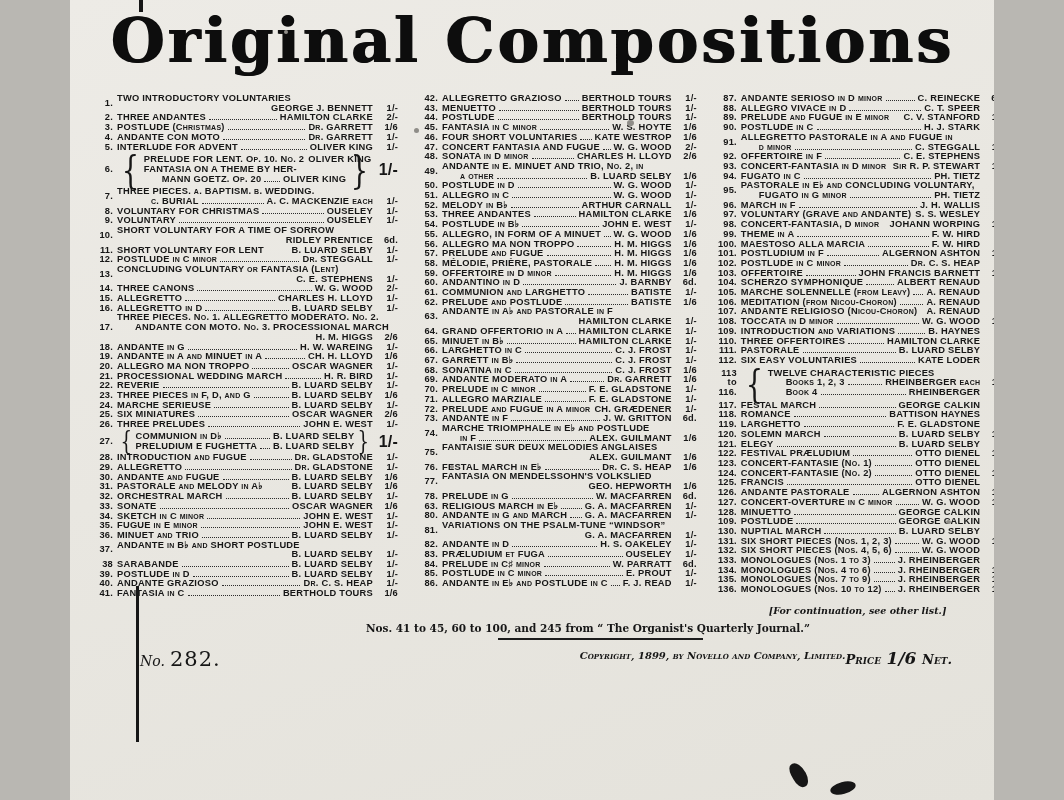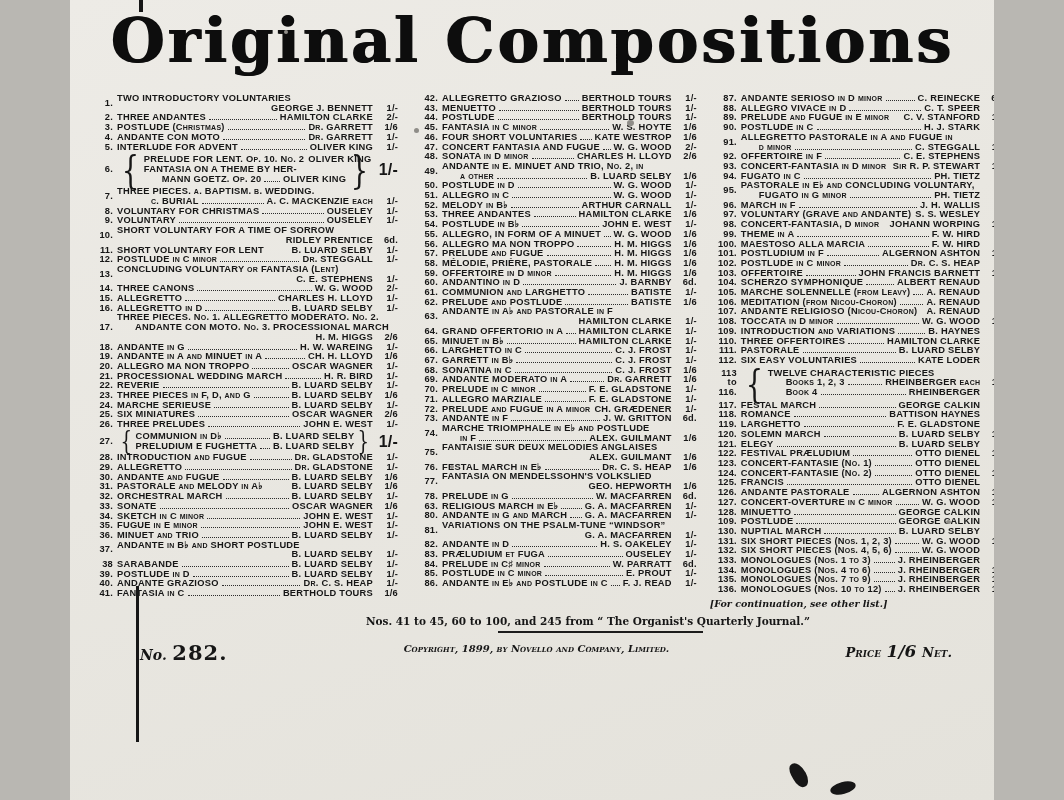--- a/index.html
+++ b/index.html
@@ -30,32 +30,32 @@
   .leader{flex:1;min-width:5px;border-bottom:1.4px dotted #2c2c2c;margin:0 3px 2px 3px;}
   .spacer{flex:1;min-width:4px;}
   .p{flex:none;width:25px;text-align:right;font-weight:bold;letter-spacing:.2px;}
   .gp{align-self:center;}
   .ind1{padding-left:18px;}
   .ind2{padding-left:34px;}
   .brace{flex:none;font-family:"DejaVu Serif",serif;font-weight:normal;line-height:.9;
          transform:scaleX(.7);margin:0 1px;}
   
   .continuation{font-family:"DejaVu Serif",serif;font-style:italic;font-weight:bold;
-                font-size:9.5px;text-align:left;margin-top:3px;}
+                font-size:9.5px;text-align:center;margin-top:10px;}
   .journal-note{font-family:"DejaVu Serif",serif;font-size:10.5px;font-weight:bold;
                 text-align:center;margin-top:6px;transform:translateX(56px);}
   .mid-rule{width:205px;height:2px;background:#1c1c1c;margin:4px auto 0 auto;transform:translateX(68px);}
   .footer{display:flex;align-items:flex-start;padding:7px 42px 0 70px;}
-  .cat-no{flex:none;font-family:"DejaVu Serif",serif;font-weight:bold;white-space:nowrap;}
+  .cat-no{flex:none;font-family:"DejaVu Serif",serif;font-weight:normal;white-space:nowrap;}
   .cat-no .lbl{font-style:italic;font-size:14px;}
   .cat-no .val{font-size:21px;letter-spacing:1px;}
   .pub-block{flex:1;text-align:center;}
   .publisher{font-weight:bold;font-size:12.5px;font-variant:small-caps;letter-spacing:.4px;}
   .copyright{font-family:"DejaVu Serif",serif;font-style:italic;font-weight:bold;
-             font-size:10px;font-variant:small-caps;margin-top:3px;}
+             font-size:10px;font-variant:small-caps;margin-top:3px;text-align:right;}
   .price-net{flex:none;font-family:"DejaVu Serif",serif;font-style:italic;font-weight:bold;
              white-space:nowrap;padding-top:1px;text-align:right;}
   .price-net .lbl,.price-net .sfx{font-size:13px;font-variant:small-caps;}
   .price-net .val{font-size:17px;}
   
   .artifact{position:absolute;background:#161616;}
   .speck{position:absolute;background:#8f8d88;border-radius:50%;}
 </style>
 </head>
 <body>

